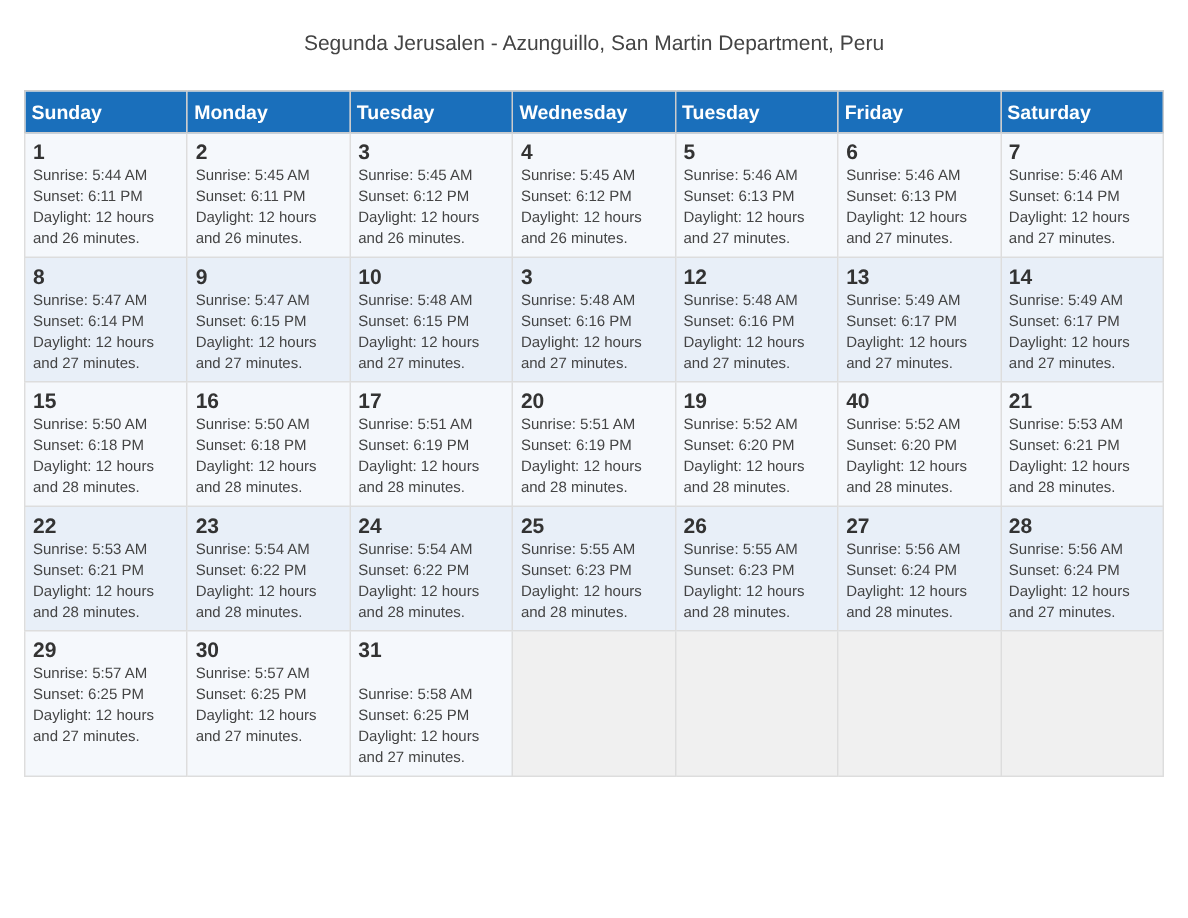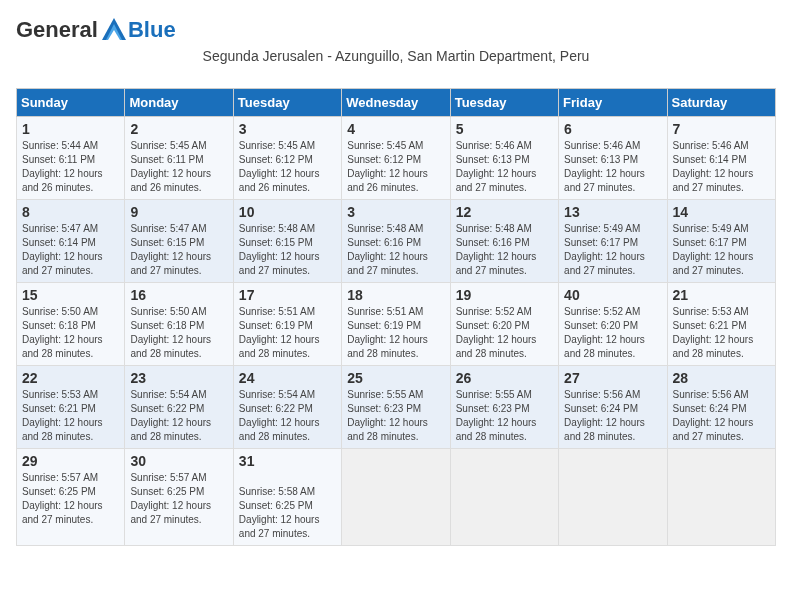--- a/index.html
+++ b/index.html
@@ -88,31 +88,20 @@
       line-height: 1.4;
     }
     .empty-cell {
       background-color: #f0f0f0 !important;
     }
   </style>
 </head>
 <body>
 
 <div class="header-area">
-  <div class="logo">
-    <div class="logo-text">
-      <span class="logo-general">General</span>
-      <svg class="logo-icon" viewBox="0 0 28 28" xmlns="http://www.w3.org/2000/svg">
-        <polygon points="14,2 26,24 2,24" fill="#1a6fbb"></polygon>
-        <polygon points="14,8 22,24 6,24" fill="#4da6e8"></polygon>
-        <polygon points="14,14 20,24 8,24" fill="#fff"></polygon>
-      </svg>
-      <span class="logo-blue">Blue</span>
-    </div>
-  </div>
 </div>
 
 <div class="subtitle">Segunda Jerusalen - Azunguillo, San Martin Department, Peru</div>
 
 <table>
   <thead>
     <tr>
     <th>Sunday</th>
         <th>Monday</th>
         <th>Tuesday</th>
@@ -241,21 +230,21 @@
 and 28 minutes.</div>
         </td>
         <td>
           <span class="day-number">17</span>
           <div class="day-info" style="white-space: pre-line;">Sunrise: 5:51 AM
 Sunset: 6:19 PM
 Daylight: 12 hours
 and 28 minutes.</div>
         </td>
         <td>
-          <span class="day-number">18</span>
+          <span class="day-number">20</span>
           <div class="day-info" style="white-space: pre-line;">Sunrise: 5:51 AM
 Sunset: 6:19 PM
 Daylight: 12 hours
 and 28 minutes.</div>
         </td>
         <td>
           <span class="day-number">19</span>
           <div class="day-info" style="white-space: pre-line;">Sunrise: 5:52 AM
 Sunset: 6:20 PM
 Daylight: 12 hours

